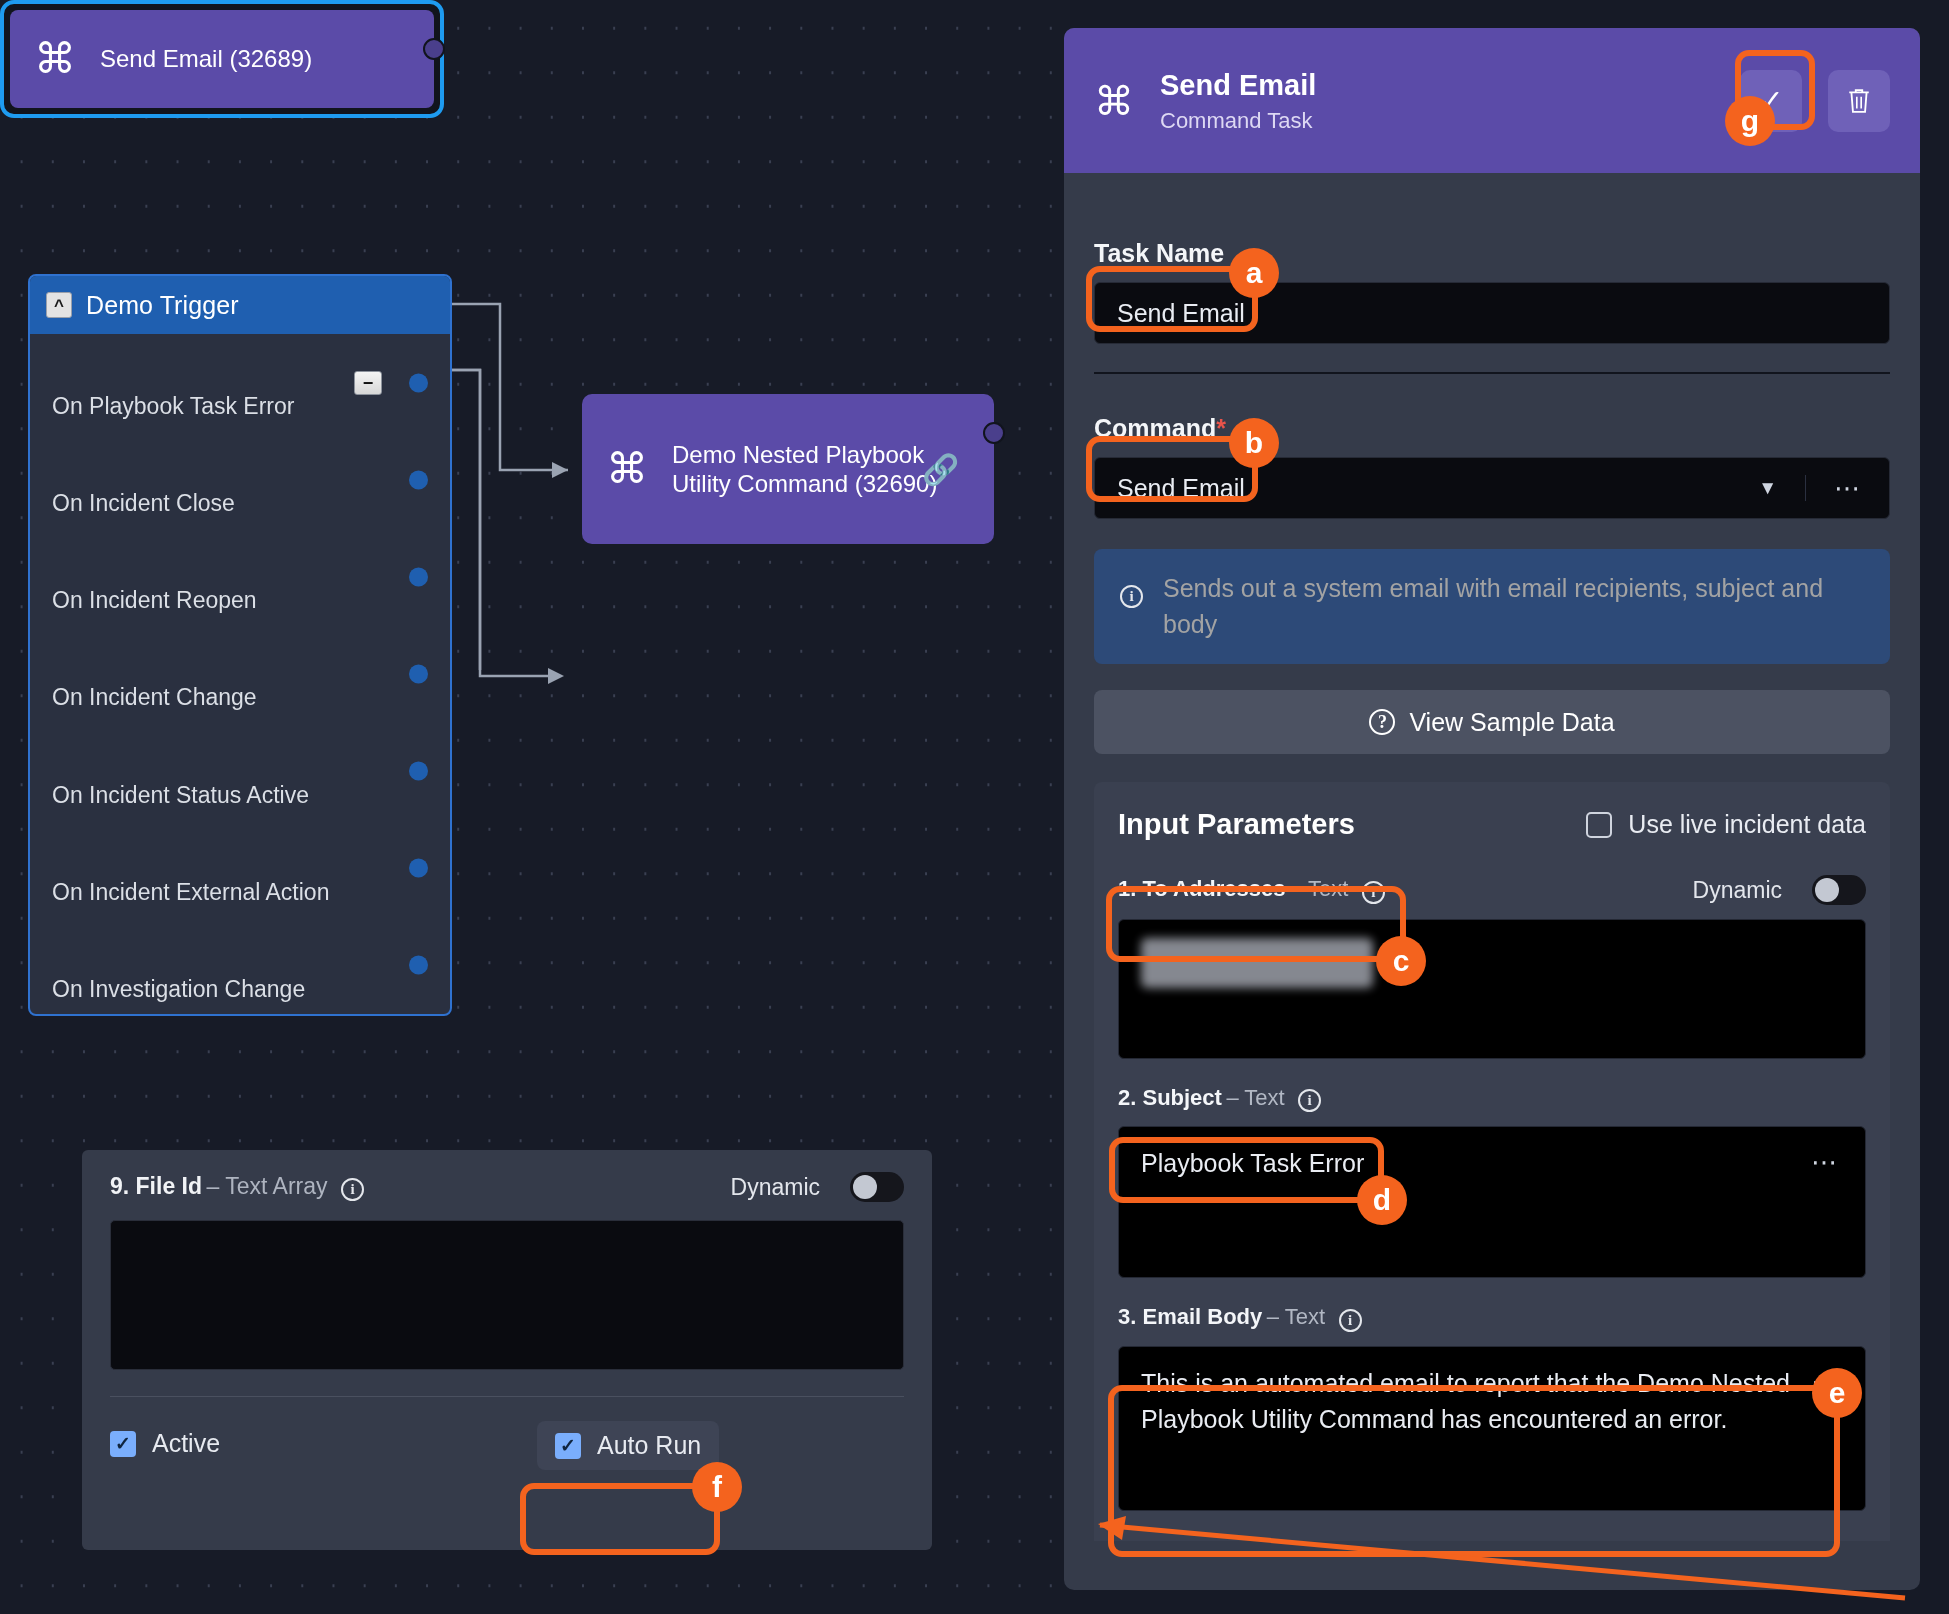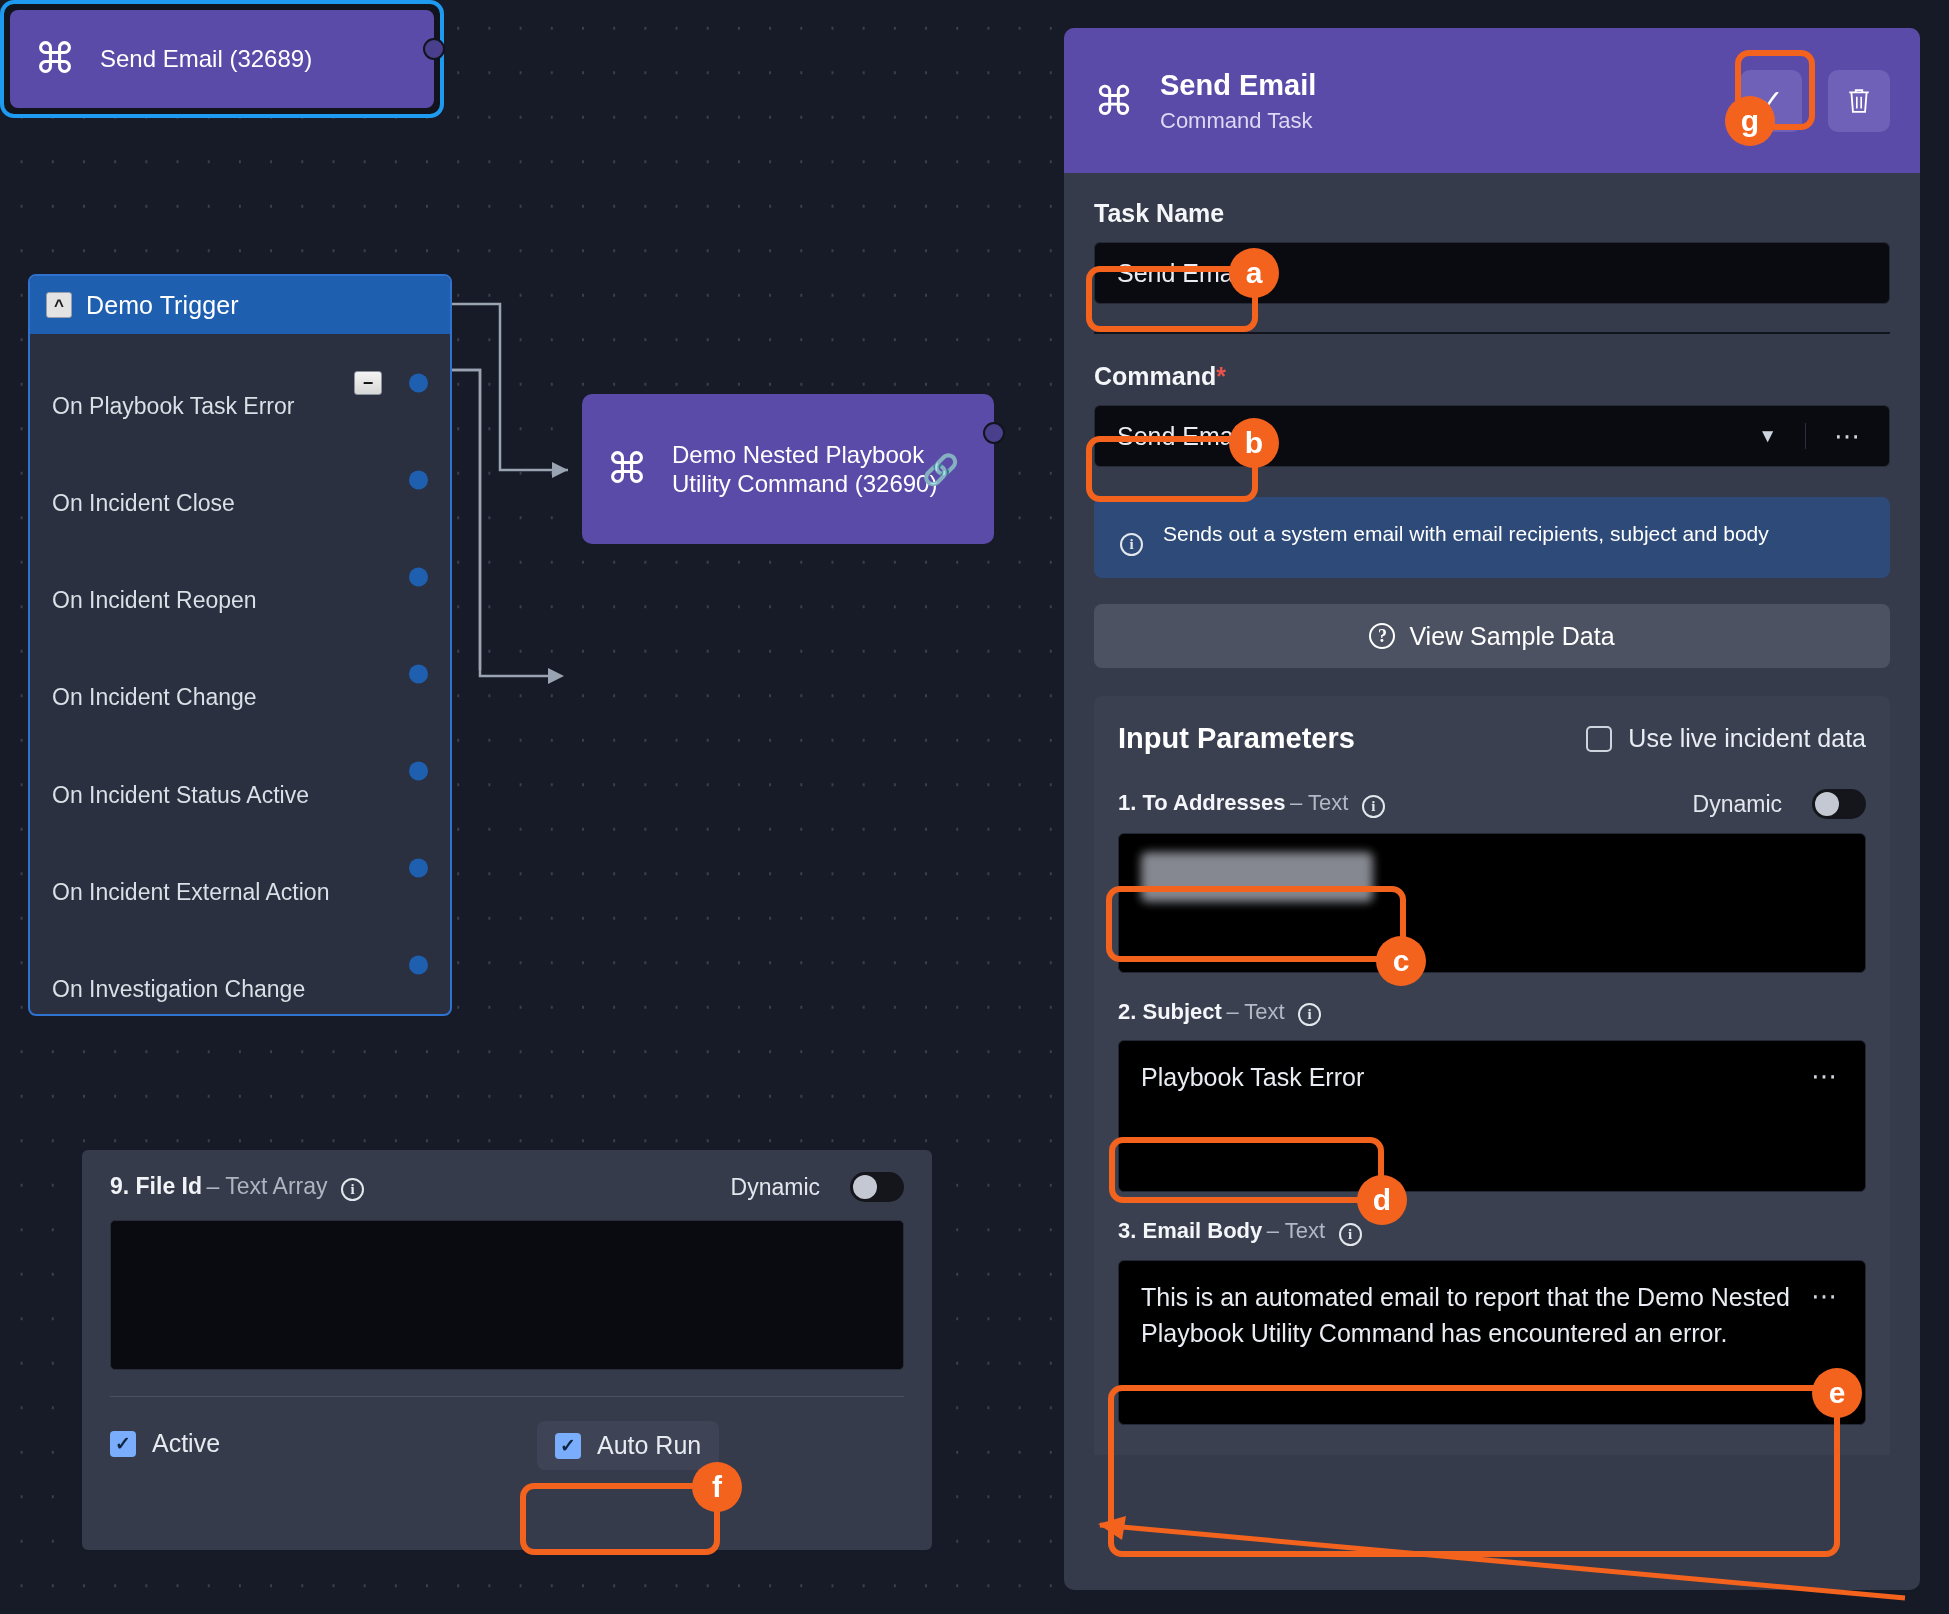--- a/index.html
+++ b/index.html
@@ -134,41 +134,41 @@
   #insp-titles { flex: 1; }
   #insp-title { color: #fff; font-size: 29px; font-weight: 700; line-height: 1.25; }
   #insp-sub { color: #ddd8f3; font-size: 22px; margin-top: 4px; }
   .hdr-btn {
     width: 62px; height: 62px; border-radius: 10px; background: #6f61b8;
     display: flex; align-items: center; justify-content: center;
     color: #fff; font-size: 30px;
   }
   #insp-body { padding: 26px 30px 0 30px; }
 
-  .field-label { font-size: 25px; color: #f4f6f9; font-weight: 700; margin-bottom: 14px; }
+  .field-label { font-size: 25px; color: #f4f6f9; font-weight: 700; margin-bottom: 14px; margin-top: 40px; }
   .req { color: #e8534a; }
   .text-input {
     background: #0a0b10; border: 1px solid #262a36; border-radius: 6px;
     height: 62px; display: flex; align-items: center; padding: 0 22px;
     color: #e9ecf2; font-size: 25px;
   }
   .sep { height: 2px; background: #11141d; margin: 28px 0; }
   .select-row { position: relative; }
   .select-ctrls {
     position: absolute; right: 0; top: 0; height: 62px; display: flex; align-items: center;
   }
   .caret { color: #cfd5e0; font-size: 19px; padding: 0 28px; }
   .ellipsis { color: #cfd5e0; font-size: 26px; padding: 0 28px; letter-spacing: 2px;
     border-left: 1px solid #2b3040; line-height: 1; }
   #desc-box {
     margin-top: 30px; background: #2d4a78; border-radius: 8px;
     display: flex; gap: 20px; padding: 22px 26px; align-items: flex-start;
   }
   #desc-box .info-glyph { margin-left: 0; margin-top: 14px; flex: 0 0 auto; }
-  #desc-text { color: #ffffff; font-size: 21px; line-height: 1.42; }
+  #desc-text { color: #a3a3a3; font-size: 25px; line-height: 1.42; }
   #sample-btn {
     margin-top: 26px; background: #4c5262; border-radius: 8px; height: 64px;
     display: flex; align-items: center; justify-content: center; gap: 14px;
     color: #fff; font-size: 25px;
   }
   .q-glyph {
     width: 26px; height: 26px; border: 2px solid #fff; border-radius: 50%;
     display: inline-flex; align-items: center; justify-content: center;
     font-size: 18px; font-weight: 700; font-family: "Liberation Serif", serif;
   }

